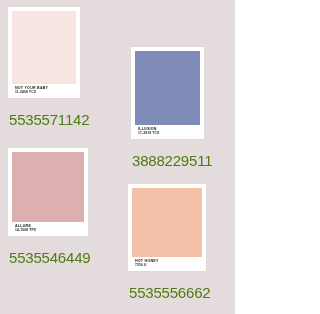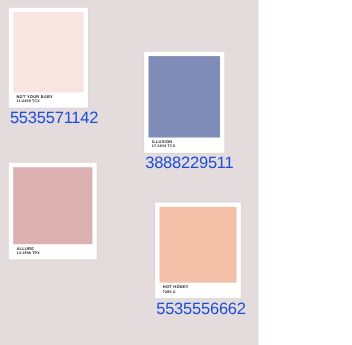--- a/index.html
+++ b/index.html
@@ -49,39 +49,39 @@
   .label-code {
     font-size: 3.3px;
     font-weight: bold;
     letter-spacing: 0.16px;
     white-space: nowrap;
     display: block;
     margin-top: 0.5px;
   }
   .serial {
     font-size: 15px;
-    color: #1d4ed8;
+    color: #4d7c0f;
     letter-spacing: -0.2px;
     white-space: nowrap;
-    margin-top: 2px;
+    margin-top: 14px;
     margin-left: 1px;
     line-height: 1;
   }
 
   
   #group-0 { left: 8px;   top: 7px; }
   #group-0 .pantone-card { width: 72px; height: 91px; }
 
   #group-1 { left: 131px; top: 47px; }
   #group-1 .pantone-card { width: 73px; height: 92px; }
 
   #group-2 { left: 8px;   top: 148px; }
   #group-2 .pantone-card { width: 80px; height: 88px; }
 
-  #group-3 { left: 141px; top: 184px; }
+  #group-3 { left: 128px; top: 184px; }
   #group-3 .pantone-card { width: 78px; height: 87px; }
 </style>
 </head>
 <body>
 
 <div id="board" style="background: rgb(228, 220, 220);">
 
   <div class="swatch-group" id="group-0">
     <div class="pantone-card" style="background: rgb(255, 255, 255);">
       <div class="color-chip" style="background: rgb(248, 228, 225);"></div>
@@ -105,20 +105,21 @@
   </div>
 
   <div class="swatch-group" id="group-2">
     <div class="pantone-card" style="background: rgb(255, 255, 255);">
       <div class="color-chip" style="background: rgb(220, 176, 176);"></div>
       <div class="card-label">
         <span class="label-name">ALLURE</span>
         <span class="label-code">14-1508 TPX</span>
       </div>
     </div>
+    <div class="serial">5535546449</div>
   </div>
 
   <div class="swatch-group" id="group-3">
     <div class="pantone-card" style="background: rgb(255, 255, 255);">
       <div class="color-chip" style="background: rgb(244, 192, 168);"></div>
       <div class="card-label">
         <span class="label-name">HOT HONEY</span>
         <span class="label-code">7250 U</span>
       </div>
     </div>

